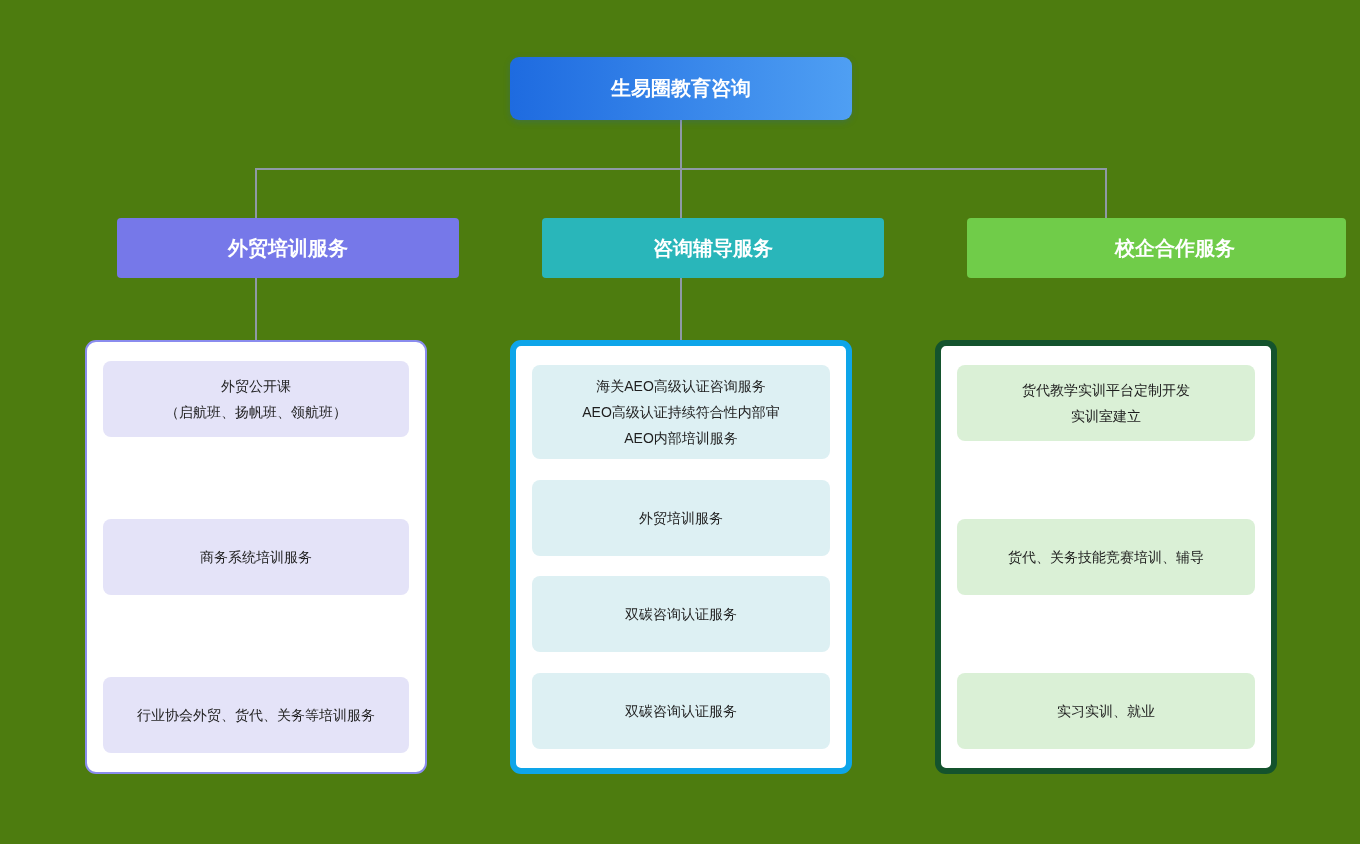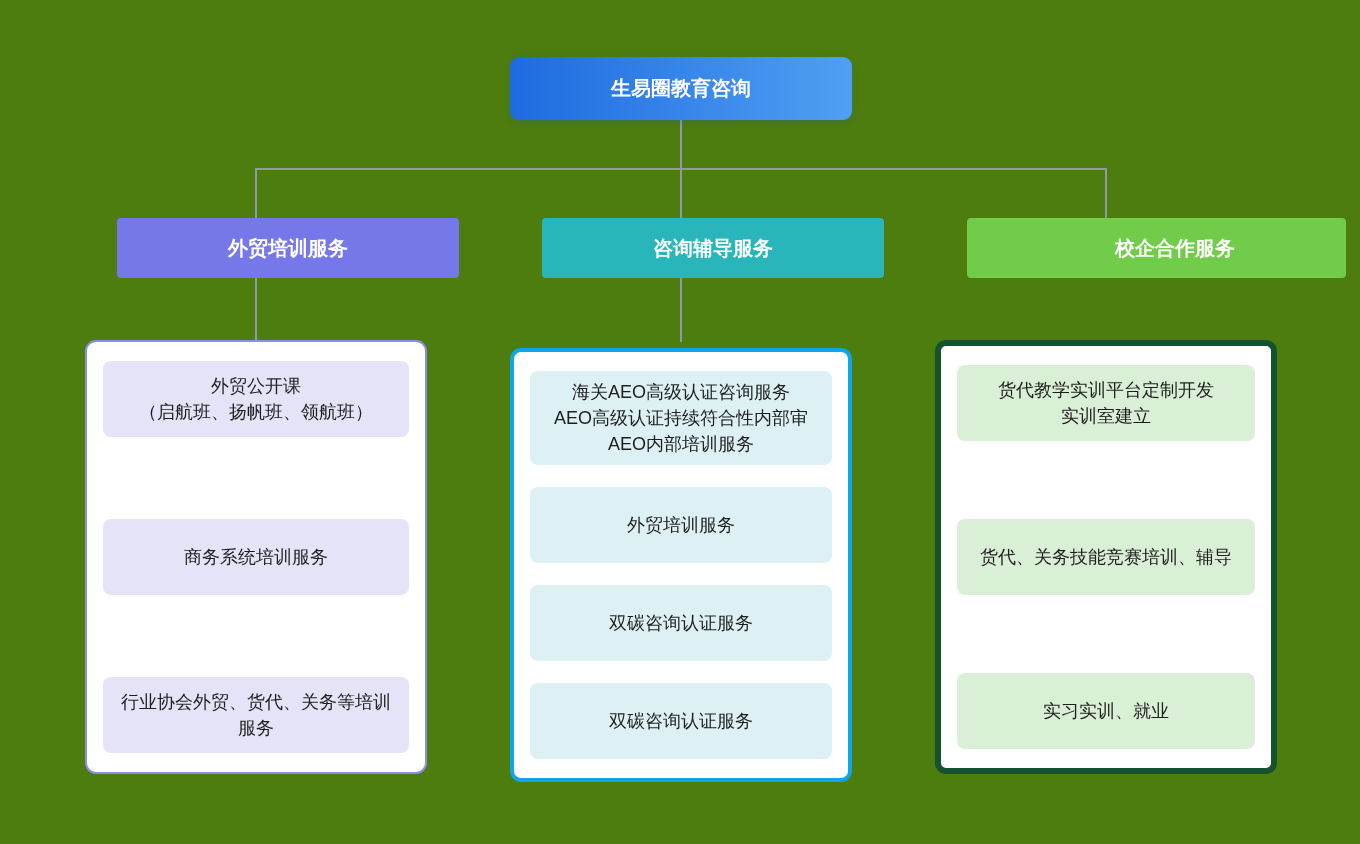--- a/index.html
+++ b/index.html
@@ -36,27 +36,27 @@
   .header-3 { left:935px; background:#70CC49;padding-left:37px; }
 
   
   .branch-container {
     position:absolute; top:340px; width:342px; height:434px;
     border-radius:11px; background:#ffffff; box-sizing:border-box;
     padding:19px 16px; display:flex; flex-direction:column;
     justify-content:space-between; z-index:2;
   }
   .container-1 { left:85px;  border:2px solid #8A8CEE; }
-  .container-2 { left:510px; border:4px solid #0ea5e9;margin-top:8px; }
+  .container-2 { left:510px; border:6px solid #0ea5e9; }
   .container-3 { left:935px; border:6px solid #14532d; }
 
   .service-item {
     border-radius:8px; min-height:76px; box-sizing:border-box;
     display:flex; align-items:center; justify-content:center;
-    text-align:center; font-size:18px; line-height:26px; color:#1E1E1E;
+    text-align:center; font-size:14px; line-height:26px; color:#1E1E1E;
     padding:8px 14px; white-space:pre-line;
   }
   .container-1 .service-item { background:#E4E3F8; }
   .container-2 .service-item { background:#DDF0F3; }
   .container-3 .service-item { background:#DAF0D6; }
 </style>
 </head>
 <body>
 
 <div class="canvas">

